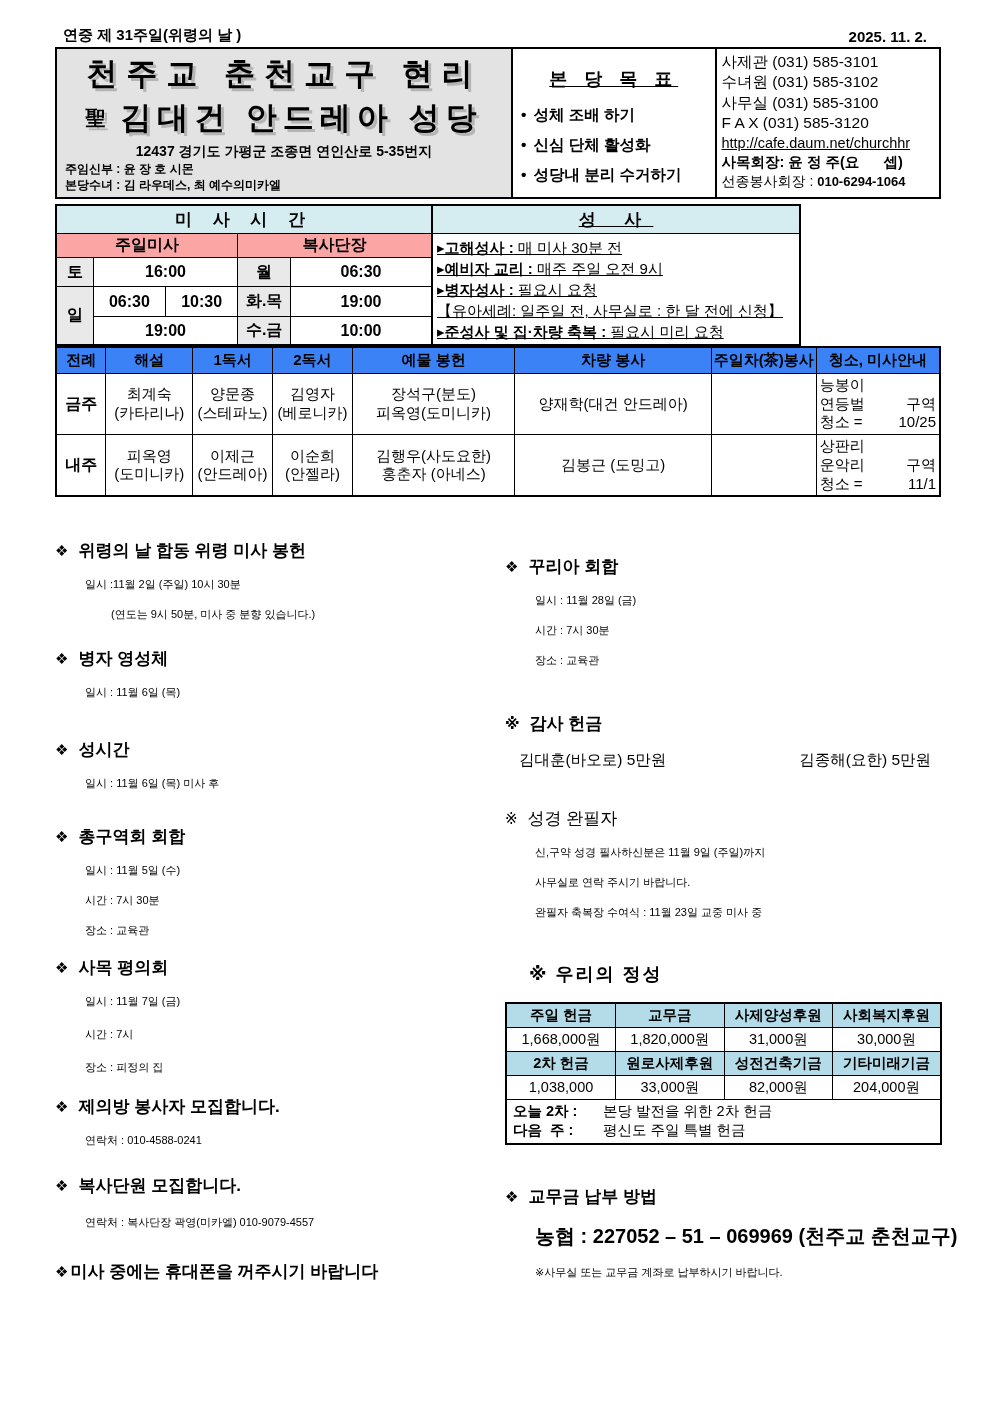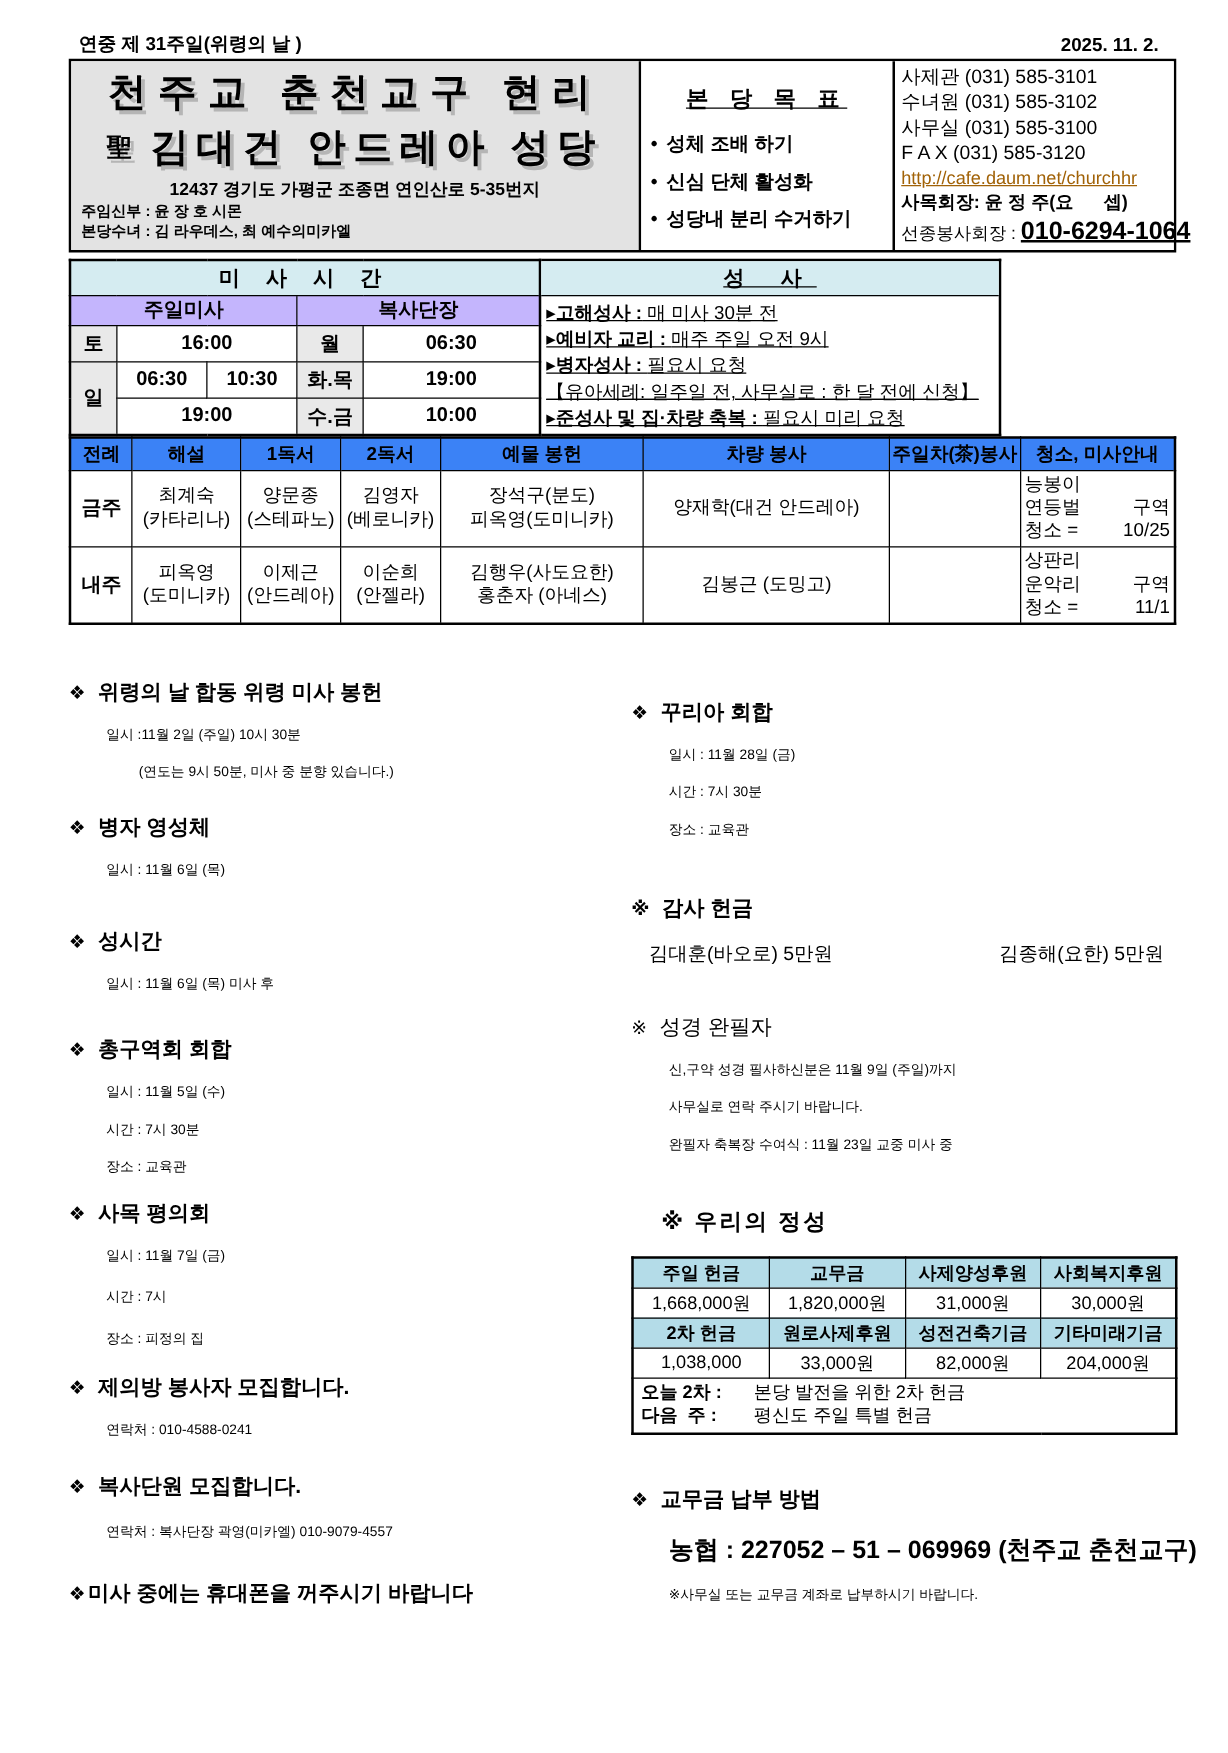--- a/index.html
+++ b/index.html
@@ -24,34 +24,34 @@
   .title2 { font-size: 31px; font-weight: 900; text-align: center; letter-spacing: 6px;
     text-shadow: 3px 3px 0 #b5b5b5; white-space: nowrap; margin-top: 2px; }
   .seong { font-size: 20px; letter-spacing: 0; vertical-align: 3px; }
   .addr { font-size: 14px; font-weight: bold; text-align: center; margin-top: 4px; }
   .pline { font-size: 12px; font-weight: bold; padding-left: 8px; line-height: 1.35; }
   .goal-title { font-size: 18px; font-weight: bold; text-decoration: underline;
     text-align: center; letter-spacing: 6px; margin: 8px 0 14px; white-space: nowrap; }
   .goal-item { font-size: 15.5px; font-weight: bold; margin: 9px 0 0 2px; white-space: nowrap; }
   .goal-item .bullet { margin-right: 7px; }
   .phone { font-size: 15.5px; line-height: 1.32; white-space: nowrap; }
-  .website { display: block; font-size: 14.5px; color: #a16207; text-decoration: underline;
+  .website { display: block; font-size: 14.5px; color: #000000; text-decoration: underline;
     white-space: nowrap; line-height: 1.3; }
   .chair { font-size: 14.5px; font-weight: bold; white-space: pre; line-height: 1.35; }
   .funeral { font-size: 14px; white-space: nowrap; line-height: 1.3; }
-  .funeral b { font-size: 20px; text-decoration: underline; }
+  .funeral b { font-size: 13px; }
 
   
   .mass-row { display: flex; margin-top: 5px; }
   table.t { border-collapse: collapse; }
   table.t td { border: 1.5px solid #000; text-align: center; vertical-align: middle; }
   .mass-t { width: 378px; border: 2px solid #000; }
   .mass-t .c-head { background: #d5ecf1; font-size: 17px; font-weight: bold;
     letter-spacing: 8px; height: 28px; }
-  .mass-t .g-head { background: #c4b5fd; font-size: 16px; font-weight: bold; height: 24px; }
+  .mass-t .g-head { background: #fca5a5; font-size: 16px; font-weight: bold; height: 24px; }
   .mass-t .day { background: #e9e9e9; font-size: 16px; font-weight: bold; height: 29px; }
   .mass-t .time { background: #fff; font-size: 16px; font-weight: bold; }
   .sac-box { width: 368px; border: 2px solid #000; border-left: none; text-decoration: underline; }
   .sac-title { background: #d5ecf1; border-bottom: 1.5px solid #000; text-align: center;
     font-size: 17px; font-weight: bold; letter-spacing: 12px; height: 28px; line-height: 28px; }
   .sac-body { padding: 3px 2px 2px 4px; }
   .sac-line { font-size: 15px; line-height: 21px; white-space: nowrap; }
   .sac-line .lbl { font-weight: bold; }
   .sac-line.u-line { text-decoration: underline; }
 

